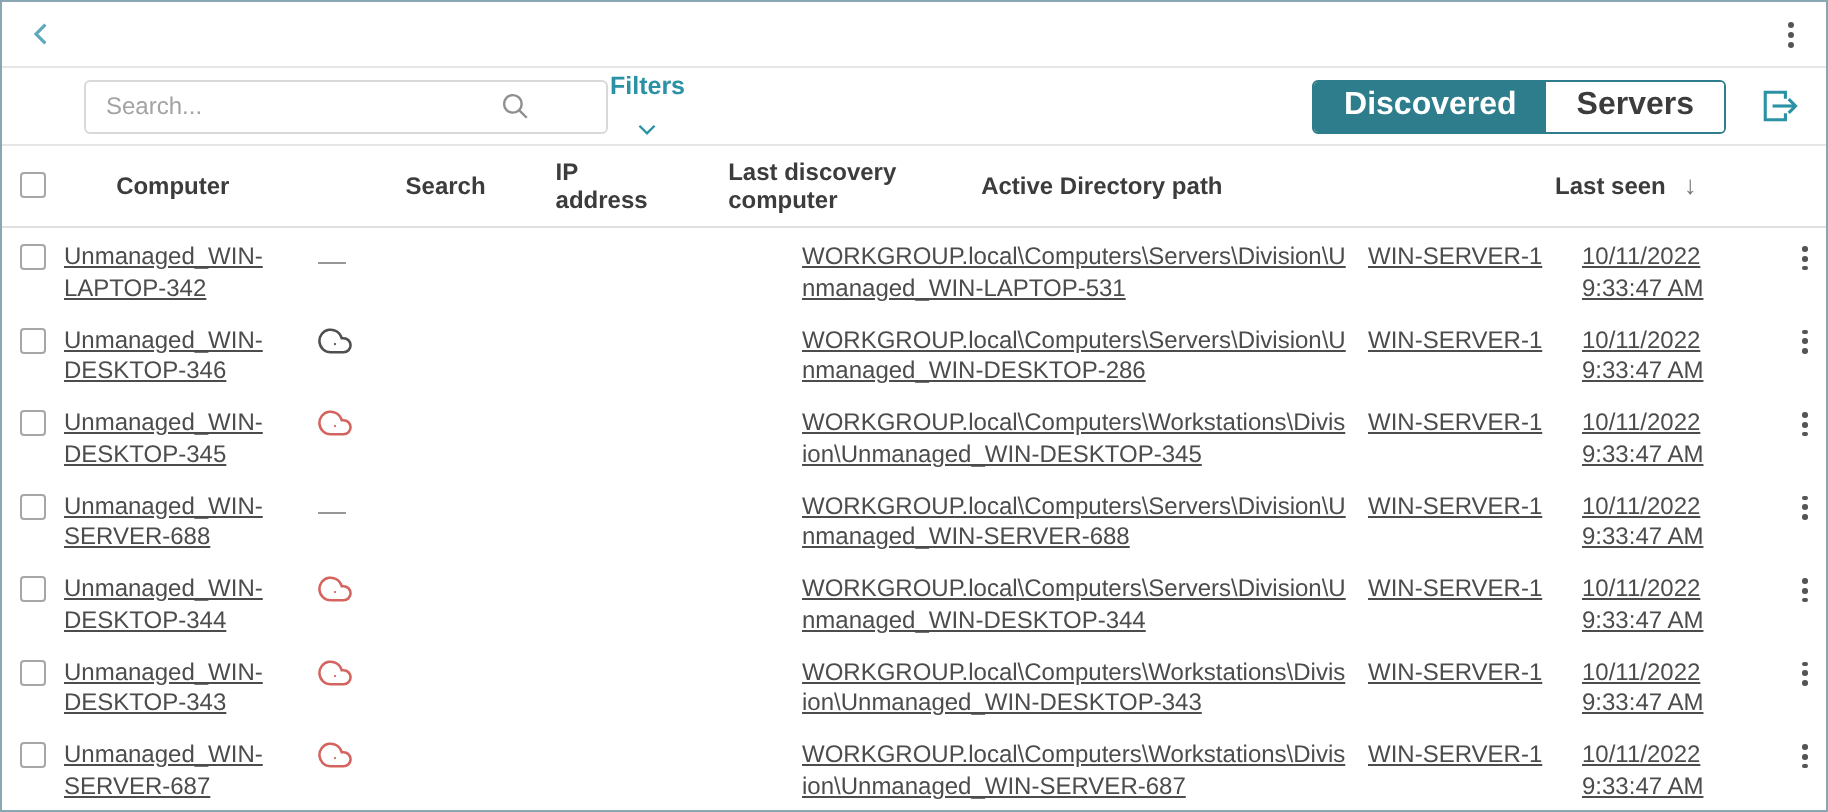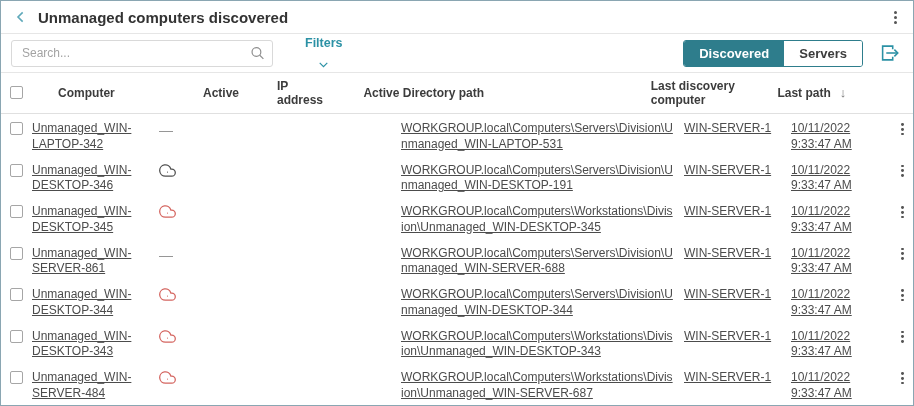--- a/index.html
+++ b/index.html
@@ -10,28 +10,28 @@
   .app-header { height:33px; display:flex; align-items:center; padding:0 10px 0 12px; border-bottom:1px solid #e6e6e6; }
   .back-btn { color:#5fa9ba; display:flex; align-items:center; cursor:pointer; margin-right:9px; }
   .page-title { font-size:15px; font-weight:bold; color:#333; }
   .header-menu { margin-left:auto; padding:4px 6px; cursor:pointer; }
   .kebab { display:flex; flex-direction:column; gap:2px; }
   .kebab i { width:3px; height:3px; border-radius:50%; background:#555; }
 
   
   .toolbar { height:39px; display:flex; align-items:center; padding:0 10px; border-bottom:1px solid #e6e6e6; }
   .search-wrap { position:relative; width:262px; }
-  .search-input { width:100%; height:27px; border:1px solid #d9d9d9; border-radius:3px; padding:0 32px 0 10px; font-size:12px; color:#555; outline:none; font-family:"Liberation Sans",sans-serif; }
+  .search-input { width:100%; height:27px; border:1px solid #d9d9d9; border-radius:3px; padding:0 32px 0 10px; font-size:12px; color:#555; outline:none; font-family:"Liberation Sans",sans-serif;margin-left:31px; }
   .search-input::placeholder { color:#a3a3a3; }
   .search-icon { position:absolute; right:7px; top:50%; transform:translateY(-50%); color:#8f8f8f; display:flex; }
   .filters { margin-left:32px; color:#2b91a5; font-weight:bold; font-size:12.5px; display:flex; align-items:center; gap:7px; cursor:pointer;flex-direction:column; }
   .filters .chev { display:flex; margin-top:1px; }
   .right-controls { margin-left:auto; display:flex; align-items:center; gap:15px; }
   .toggle-group { display:flex; border:1px solid #2e7d8c; border-radius:3px; overflow:hidden; height:27px; }
-  .toggle-btn { font-size:13px; font-weight:bold; padding:0 15px; display:flex; align-items:center; cursor:pointer; background:#fff; color:#3c3c3c; border:none; font-family:"Liberation Sans",sans-serif; }
+  .toggle-btn { font-size:16px; font-weight:bold; padding:0 15px; display:flex; align-items:center; cursor:pointer; background:#fff; color:#3c3c3c; border:none; font-family:"Liberation Sans",sans-serif; }
   .toggle-btn.active { background:#2e7d8c; color:#fff; }
   .export-btn { color:#2b91a5; display:flex; cursor:pointer; margin-right:2px; }
 
   
   .thead { display:flex; align-items:center; height:41px; border-bottom:1px solid #e0e0e0; font-weight:bold; font-size:12px; color:#3c3c3c; padding-left:9px;gap:28px; }
   .row { display:flex; align-items:flex-start; height:41.5px; padding:7px 0 0; padding-left:9px; font-size:12px; color:#4c4c4c; line-height:15.5px;text-decoration:underline; }
   .col { padding-right:10px; }
   .col-check { width:22px; padding-right:0; }
   .col-computer { width:127px; overflow-wrap:break-word; }
   .col-status { width:47px; }
@@ -61,21 +61,20 @@
 <body>
 
 <div class="page">
 
   <div class="app-header">
     <span class="back-btn">
       <svg width="16" height="16" viewBox="0 0 24 24" fill="none" stroke="currentColor" stroke-width="2.4">
           <path d="M14.5 5l-7 7 7 7"></path>
         </svg>
     </span>
-    <span class="page-title">Unmanaged computers discovered</span>
     <span class="header-menu">
       <span class="kebab">
           <i></i>
           <i></i>
           <i></i>
         </span>
     </span>
   </div>
 
   <div class="toolbar">
@@ -107,27 +106,27 @@
             <path d="M8.5 12H21"></path>
             <path d="M17.3 8.3L21 12l-3.7 3.7"></path>
           </svg>
       </span>
     </span>
   </div>
 
   <div class="thead">
     <span class="col col-check"><span class="checkbox"></span></span>
     <span class="col col-computer">Computer</span>
-    <span class="col col-status">Active</span>
+    <span class="col col-status">Search</span>
     <span class="col col-ip">IP address</span>
+    <span class="col col-lastdisc">Last discovery computer</span>
     <span class="col col-ad">Active Directory path</span>
-    <span class="col col-lastdisc">Last discovery computer</span>
     <span class="col col-lastseen">
       <span class="sort-wrap">
-        <span>Last path</span>
+        <span>Last seen</span>
         <span class="sort-arrow">↓</span>
       </span>
     </span>
     <span class="col col-menu"></span>
   </div>
 
   <div id="rows">
     <div class="row">
       <span class="col col-check"><span class="checkbox"></span></span>
       <span class="col col-computer">Unmanaged_WIN-LAPTOP-342</span>
@@ -157,21 +156,21 @@
       <span class="col col-computer">Unmanaged_WIN-DESKTOP-346</span>
       <span class="col col-status status-cell st-cloud-dark">
         
         <svg class="cloud" width="17" height="17" viewBox="0 0 24 24" fill="none" stroke="currentColor" stroke-width="1.8">
             <path d="M18 10h-1.26A8 8 0 1 0 9 20h9a5 5 0 0 0 0-10z"></path>
             <circle cx="12" cy="14.2" r="0.8" fill="currentColor" stroke="none"></circle>
           </svg>
       </span>
       <span class="col col-ip"></span>
       <span class="col col-nic"></span>
-      <span class="col col-ad">WORKGROUP.local\Computers\Servers\Division\Unmanaged_WIN-DESKTOP-191</span>
+      <span class="col col-ad">WORKGROUP.local\Computers\Servers\Division\Unmanaged_WIN-DESKTOP-286</span>
       <span class="col col-lastdisc">WIN-SERVER-1</span>
       <span class="col col-lastseen">
         <span class="lastseen-line">10/11/2022</span>
         <span class="lastseen-line">9:33:47 AM</span>
       </span>
       <span class="col col-menu">
         <span class="kebab">
             <i></i>
             <i></i>
             <i></i>
@@ -201,21 +200,21 @@
         <span class="kebab">
             <i></i>
             <i></i>
             <i></i>
           </span>
       </span>
     </div>
 
     <div class="row">
       <span class="col col-check"><span class="checkbox"></span></span>
-      <span class="col col-computer">Unmanaged_WIN-SERVER-861</span>
+      <span class="col col-computer">Unmanaged_WIN-SERVER-688</span>
       <span class="col col-status status-cell st-dash">
         <span class="dash"></span>
         
       </span>
       <span class="col col-ip"></span>
       <span class="col col-nic"></span>
       <span class="col col-ad">WORKGROUP.local\Computers\Servers\Division\Unmanaged_WIN-SERVER-688</span>
       <span class="col col-lastdisc">WIN-SERVER-1</span>
       <span class="col col-lastseen">
         <span class="lastseen-line">10/11/2022</span>
@@ -279,21 +278,21 @@
         <span class="kebab">
             <i></i>
             <i></i>
             <i></i>
           </span>
       </span>
     </div>
 
     <div class="row">
       <span class="col col-check"><span class="checkbox"></span></span>
-      <span class="col col-computer">Unmanaged_WIN-SERVER-484</span>
+      <span class="col col-computer">Unmanaged_WIN-SERVER-687</span>
       <span class="col col-status status-cell st-cloud-red">
         
         <svg class="cloud" width="17" height="17" viewBox="0 0 24 24" fill="none" stroke="currentColor" stroke-width="1.8">
             <path d="M18 10h-1.26A8 8 0 1 0 9 20h9a5 5 0 0 0 0-10z"></path>
             <circle cx="12" cy="14.2" r="0.8" fill="currentColor" stroke="none"></circle>
           </svg>
       </span>
       <span class="col col-ip"></span>
       <span class="col col-nic"></span>
       <span class="col col-ad">WORKGROUP.local\Computers\Workstations\Division\Unmanaged_WIN-SERVER-687</span>

